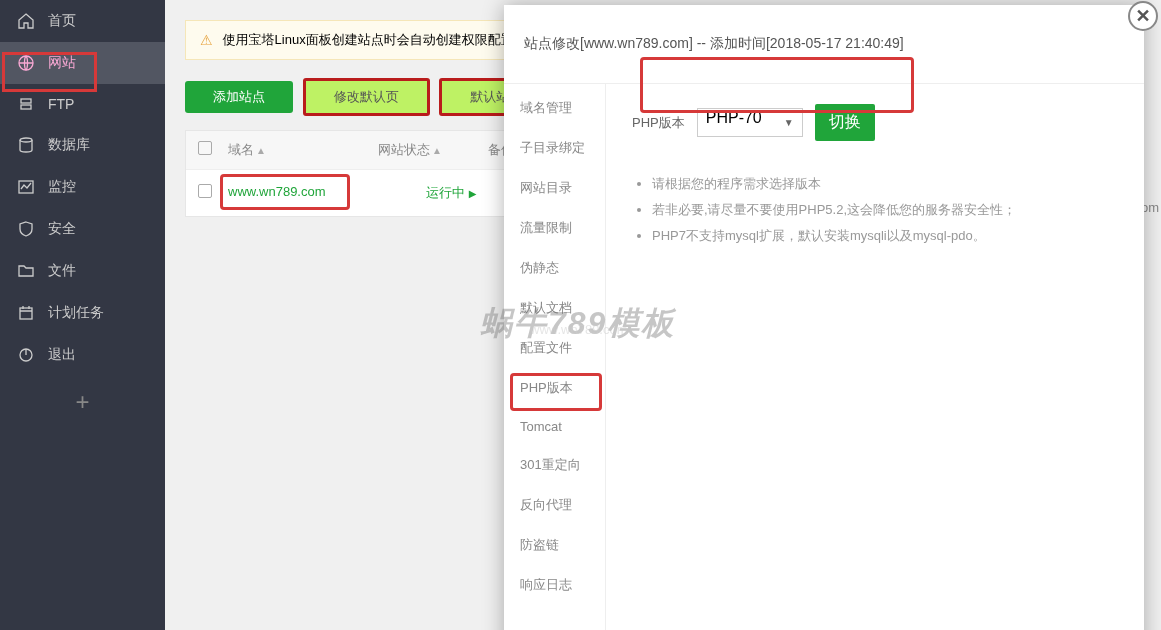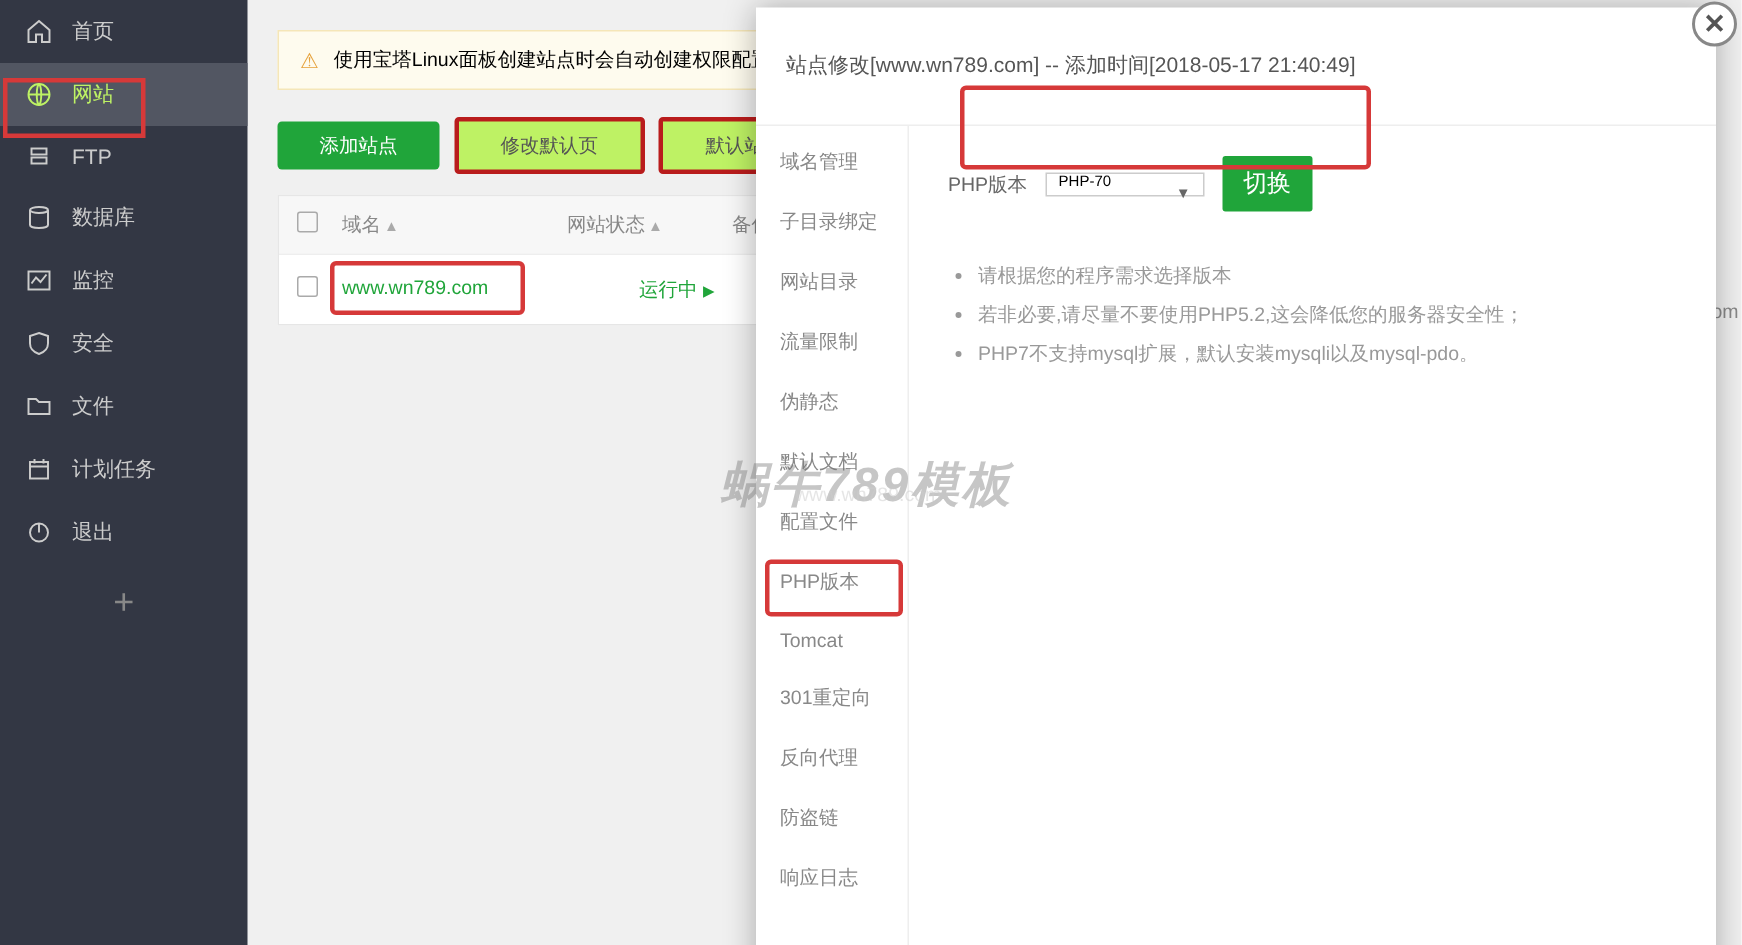--- a/index.html
+++ b/index.html
@@ -1,20 +1,20 @@
 <!DOCTYPE html>
 <html><head>
   <meta charset="utf-8">
   <style>
     * { margin: 0; padding: 0; box-sizing: border-box; }
     body { font-family: "Microsoft YaHei", Arial, sans-serif; font-size: 13px; background: #f0f0f0; width: 1161px; height: 630px; overflow: hidden; position: relative; }
     
     .sidebar { width: 165px; height: 100%; background: #333744; float: left; }
     .sidebar-item { display: flex; align-items: center; padding: 12px 18px; color: #ccc; cursor: pointer; font-size: 14px; }
-    .sidebar-item.active { background: #525662; color: #bef264; }
+    .sidebar-item.active { background: #525662; color: #f9a8d4; }
     .sidebar-item .icon { width: 16px; height: 16px; margin-right: 14px; display: inline-flex; align-items: center; justify-content: center; }
     .sidebar-add { text-align: center; color: #888; font-size: 24px; padding: 12px 0; cursor: pointer; }
     
     .main { margin-left: 165px; padding: 20px; height: 100%; }
     .alert-box { background: #fefbee; border: 1px solid #f5e6b8; padding: 10px 14px; margin-bottom: 18px; display: flex; align-items: center; }
     .alert-box .warn-icon { color: #e6a23c; margin-right: 10px; font-size: 14px; }
     
     .toolbar { margin-bottom: 14px; }
     .btn { display: inline-block; padding: 7px 28px; border-radius: 3px; cursor: pointer; margin-right: 6px; font-size: 13px; }
     .btn-green { background: #20a53a; color: #fff; border: none; }
@@ -36,21 +36,21 @@
     .modal { position: absolute; top: 5px; left: 504px; width: 640px; background: #fff; box-shadow: 0 0 20px rgba(0,0,0,0.3); z-index: 100; }
     .modal-title { padding: 30px 20px; color: #555; font-size: 14px; border-bottom: 1px solid #eee; }
     .modal-close { position: absolute; top: -4px; right: -14px; width: 30px; height: 30px; border-radius: 50%; background: #fff; border: 2px solid #888; color: #555; font-size: 18px; display: flex; align-items: center; justify-content: center; cursor: pointer; font-weight: bold; }
     .modal-body { display: flex; min-height: 570px; }
     .modal-sidebar { width: 102px; border-right: 1px solid #eee; padding-top: 4px; }
     .modal-tab { padding: 11px 16px; color: #888; cursor: pointer; font-size: 13px; }
     .modal-content { flex: 1; padding: 20px 26px; }
     
     .php-row { display: flex; align-items: center; gap: 12px; margin-bottom: 30px; }
     .php-label { color: #666; }
-    .php-select { width: 106px; height: 16px; border: 1px solid #ccc; padding: 0 8px; background: #fff; font-size: 10px; position: relative; }
+    .php-select { width: 106px; height: 29px; border: 1px solid #ccc; padding: 0 8px; background: #fff; font-size: 16px; position: relative; }
     .php-select::after { content: '▼'; position: absolute; right: 8px; top: 8px; font-size: 10px; color: #666; }
     .switch-btn { background: #20a53a; color: #fff; border: none; padding: 8px 14px; border-radius: 2px; cursor: pointer; font-size: 16px; }
     
     .tips { color: #999; font-size: 13px; }
     .tips li { list-style: disc; margin-left: 20px; line-height: 2; }
     
     .highlight-sidebar { border: 3px solid #d63939; position: absolute; z-index: 50; pointer-events: none; }
     .highlight-red { border: 3px solid #d63939; border-radius: 4px; position: absolute; z-index: 200; pointer-events: none; }
     
     .watermark { position: absolute; top: 302px; left: 480px; color: #737373; font-size: 32px; font-weight: bold; opacity: 0.4; z-index: 150; font-style: italic; letter-spacing: 2px; pointer-events: none; }

